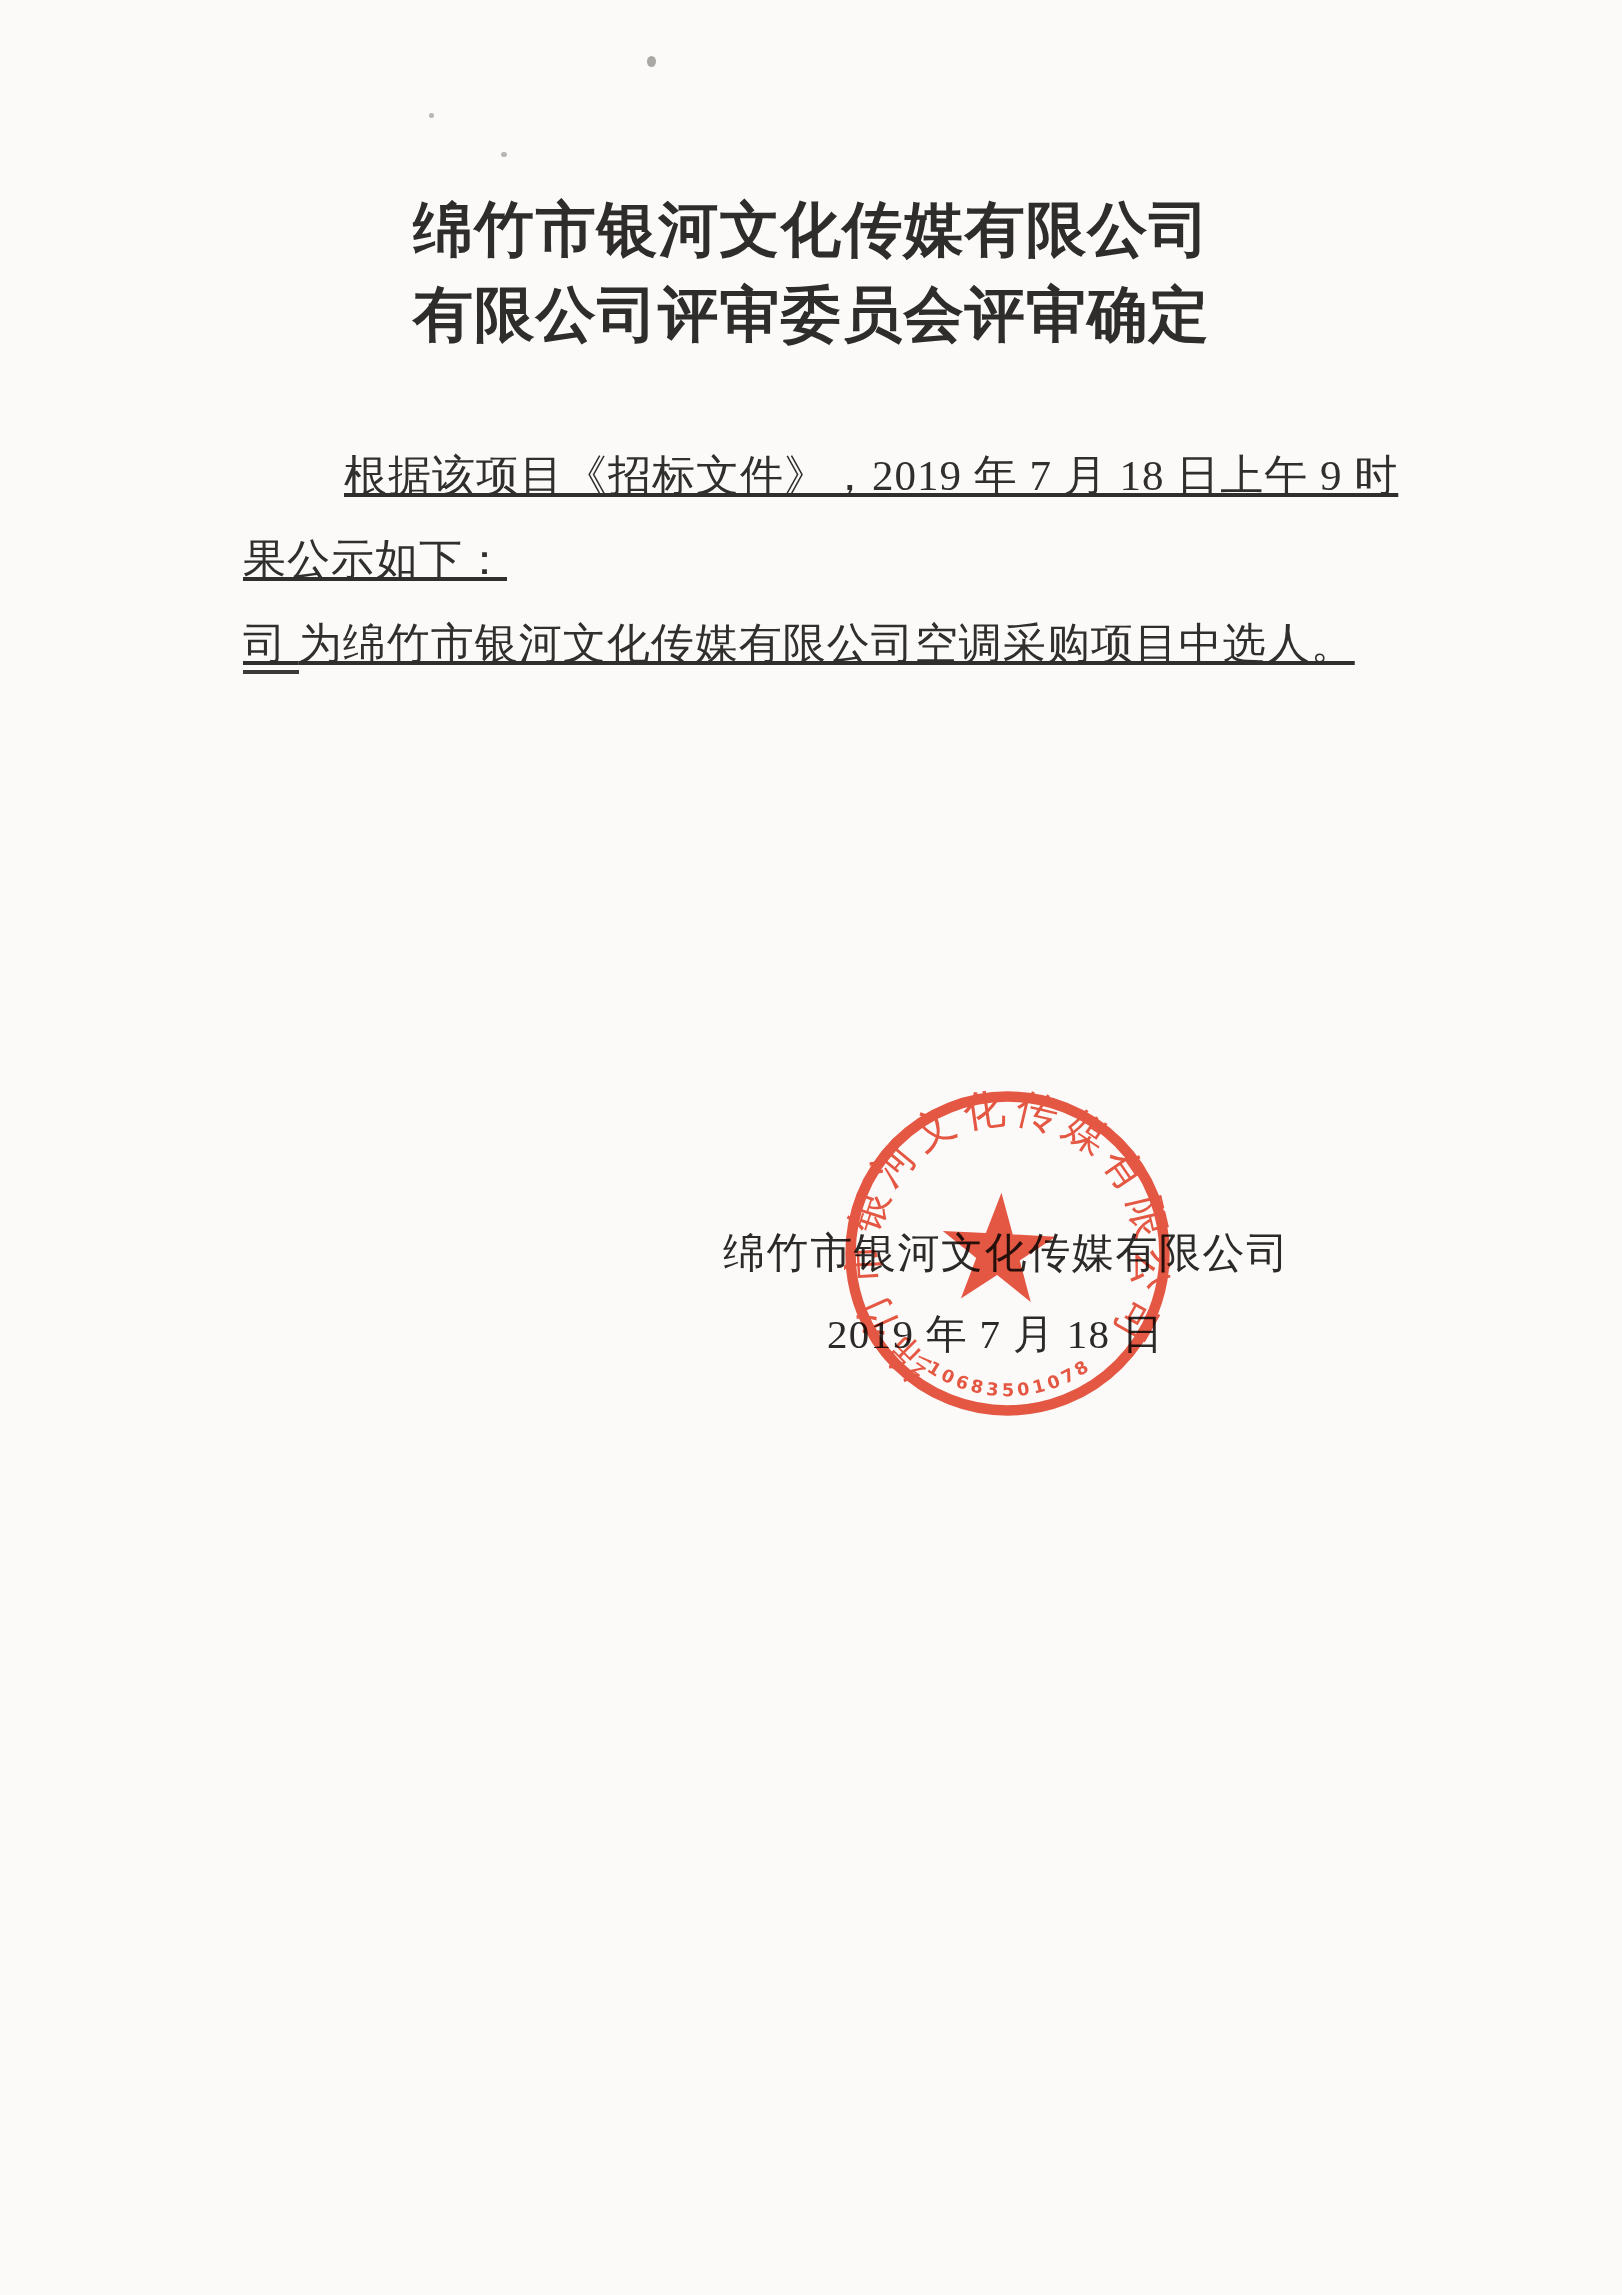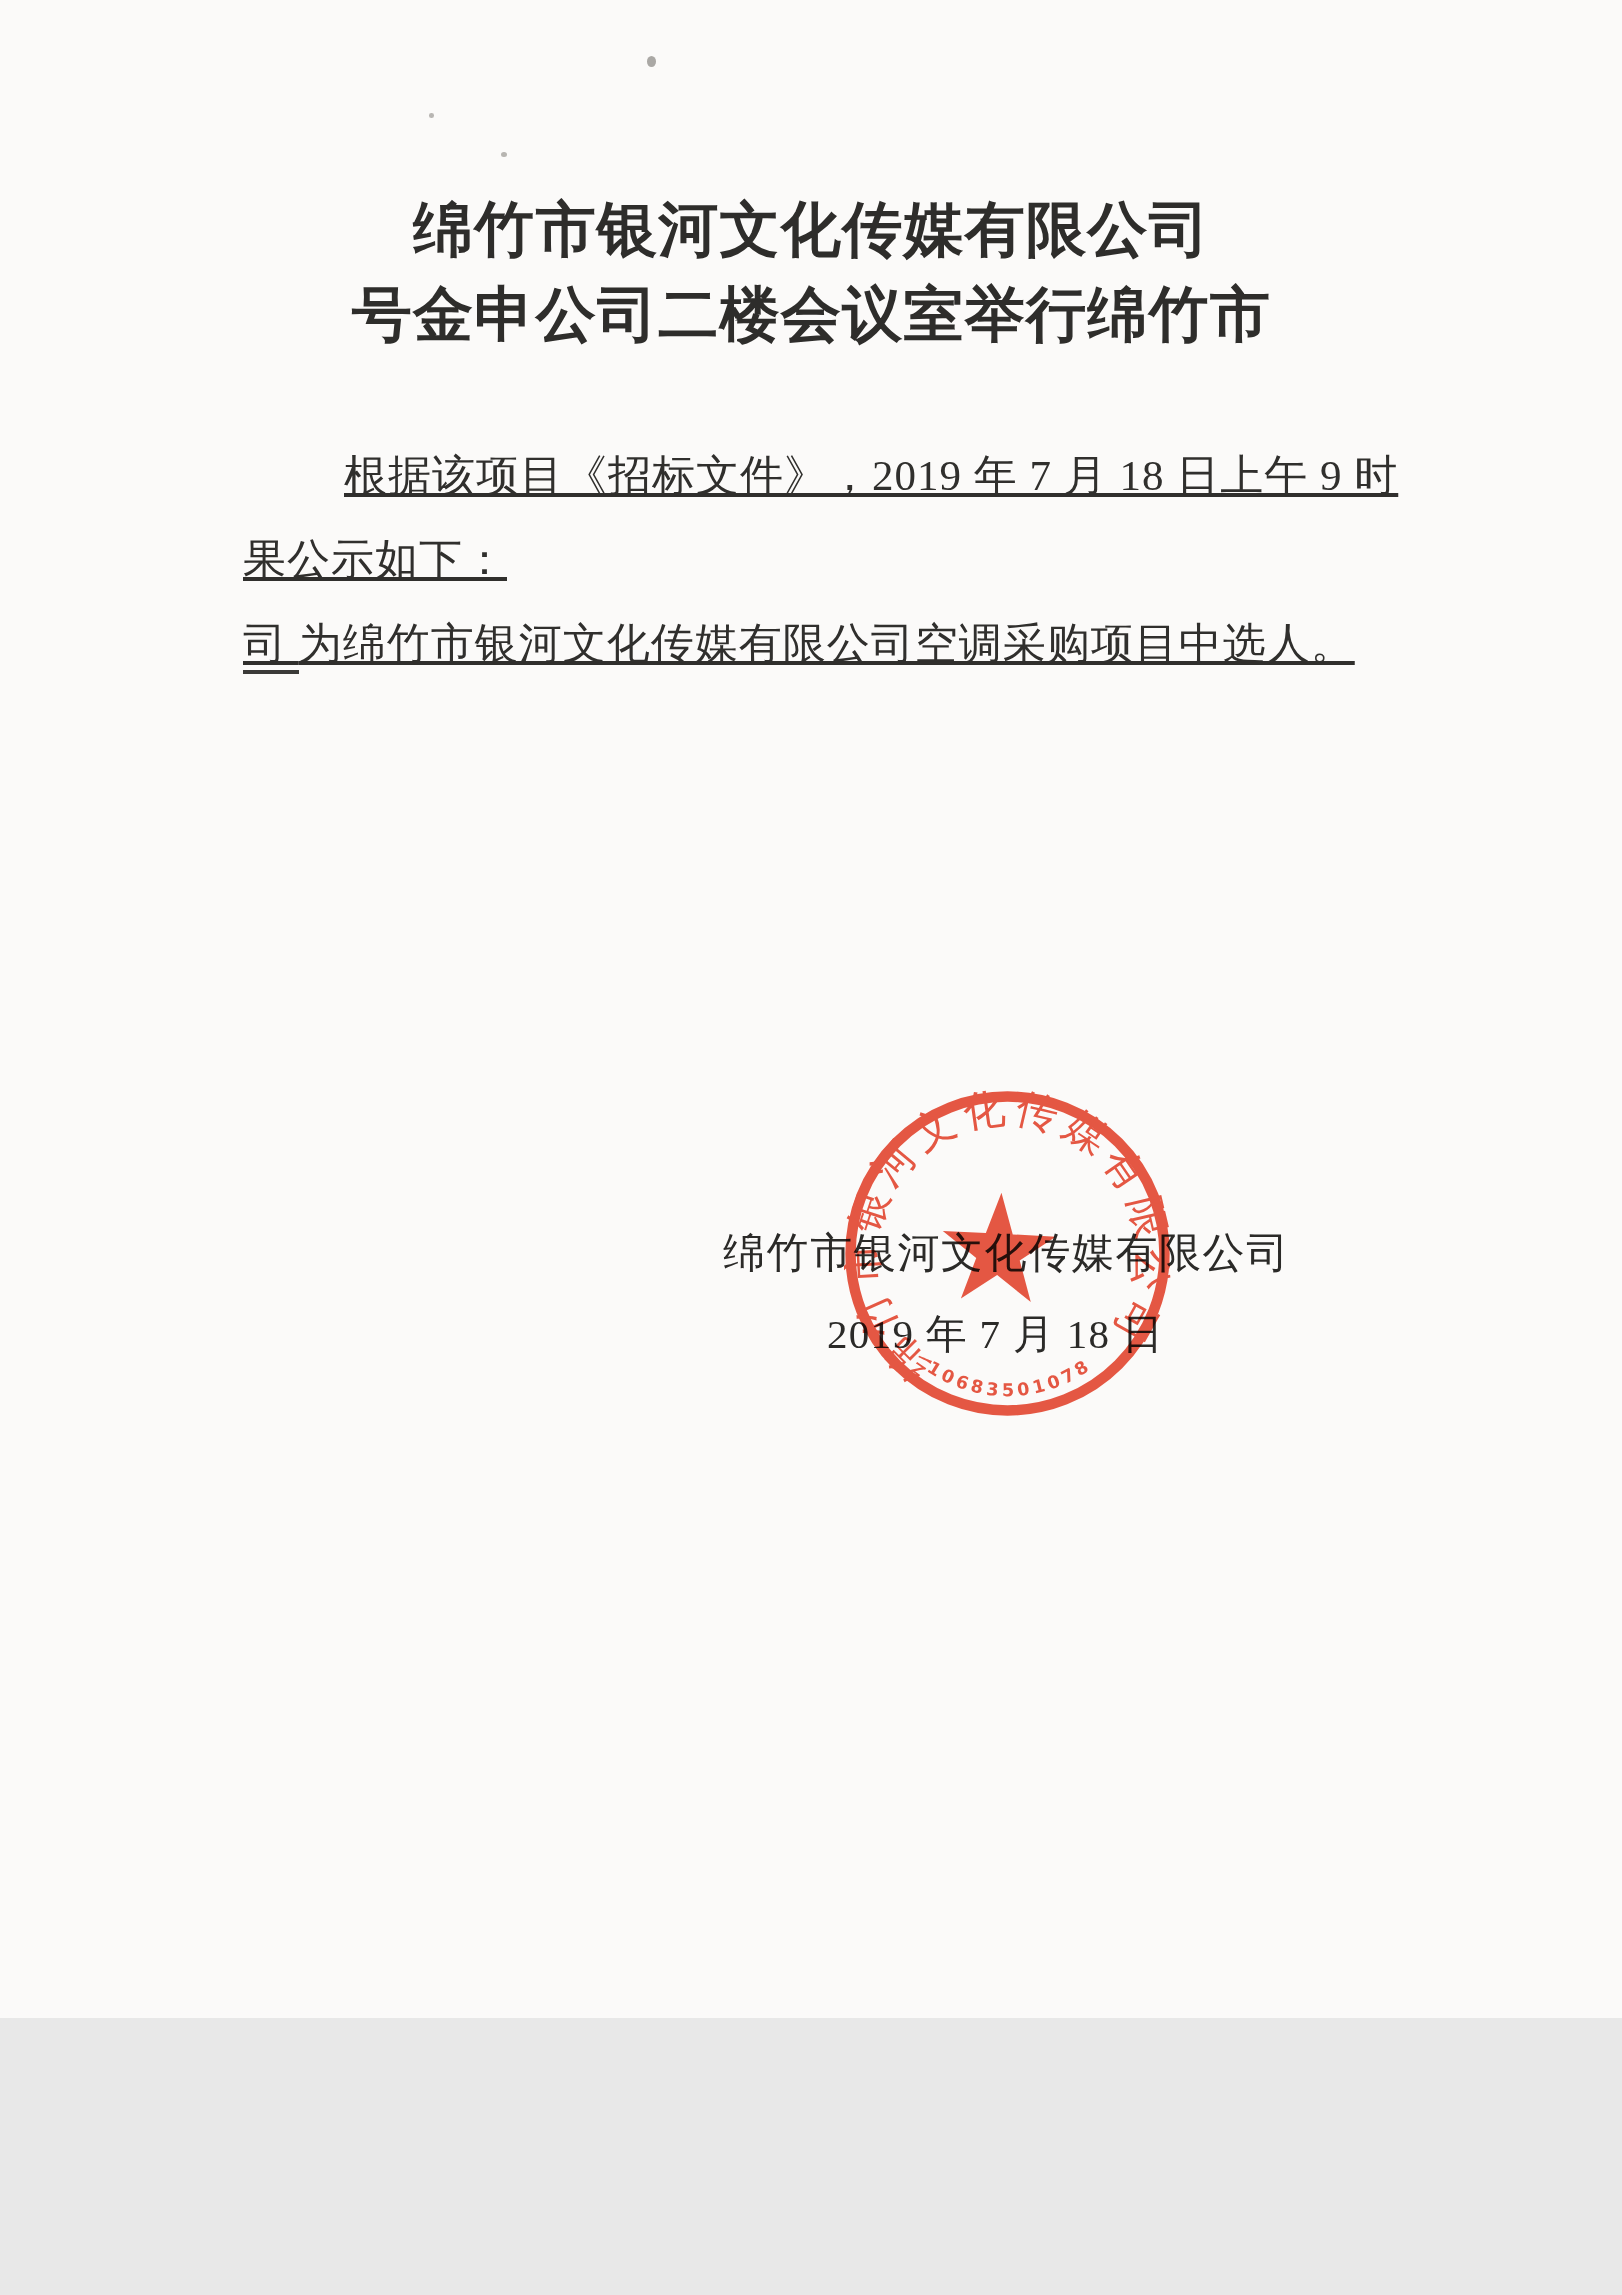--- a/index.html
+++ b/index.html
@@ -3,21 +3,21 @@
 <meta charset="utf-8">
 <style>
   html, body {
     margin: 0;
     padding: 0;
     background: #e8e8e8;
   }
   .page {
     position: relative;
     width: 1623px;
-    height: 2018px;
+    height: 2295px;
     background: #fbfaf9;
     overflow: hidden;
     font-family: "Liberation Serif", "DejaVu Serif", serif;
     color: #2b2a28;
   }
   
   .speck { position: absolute; border-radius: 50%; }
   .speck-1 { left: 647px; top: 56px; width: 9.2px; height: 10.5px; background: #8f8c88; opacity: .75; }
   .speck-2 { left: 429px; top: 113px; width: 4.6px; height: 4.6px; background: #a8a5a1; opacity: .8; }
   .speck-3 { left: 501px; top: 152px; width: 5.9px; height: 5.2px; background: #9a9793; opacity: .7; }
@@ -99,21 +99,21 @@
 <body>
 
 <div class="page">
 
   <span class="speck speck-1"></span>
   <span class="speck speck-2"></span>
   <span class="speck speck-3"></span>
 
   <div class="title">
     <div>绵竹市银河文化传媒有限公司</div>
-    <div>号金申公司二楼会议室举行绵竹市</div>
+    <div>有限公司评审委员会评审确定</div>
   </div>
 
   <div class="body-block" id="body-lines">
       <div class="line indent"><span>根据该项目《招标文件》，2019 年 7 月 18 日上午 9 时</span></div>
       <div class="line"><span>果公示如下：</span></div>
       <div class="line"><span class="u">司 </span><span>为绵竹市银河文化传媒有限公司空调采购项目中选人。</span></div>
     </div>
 
   <div class="signature">绵竹市银河文化传媒有限公司</div>
   <div class="sign-date">2019 年 7 月 18 日</div>

